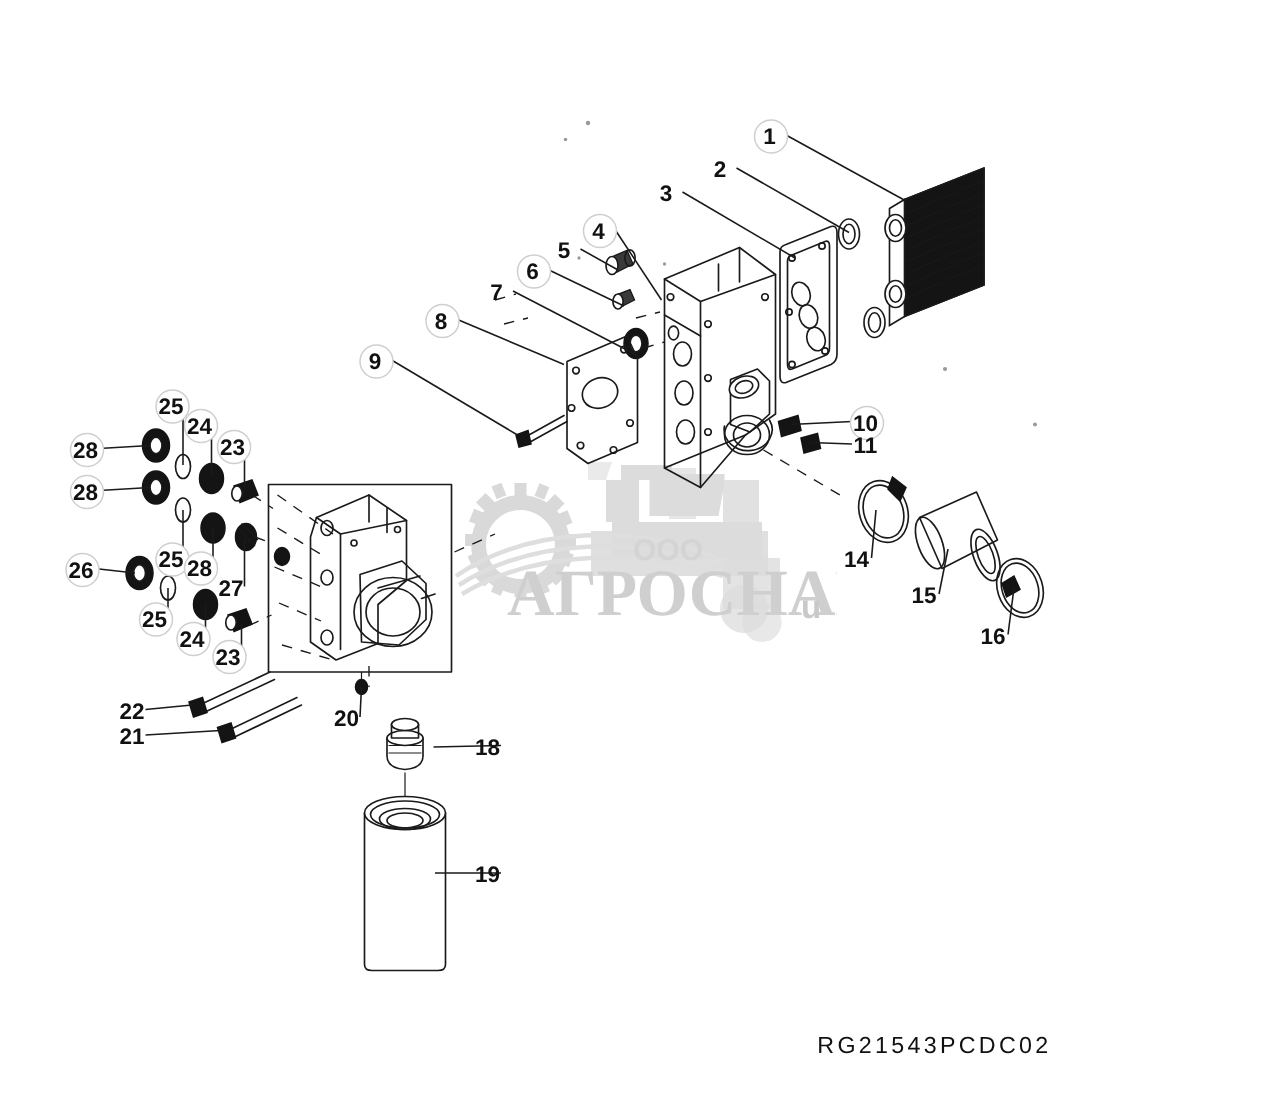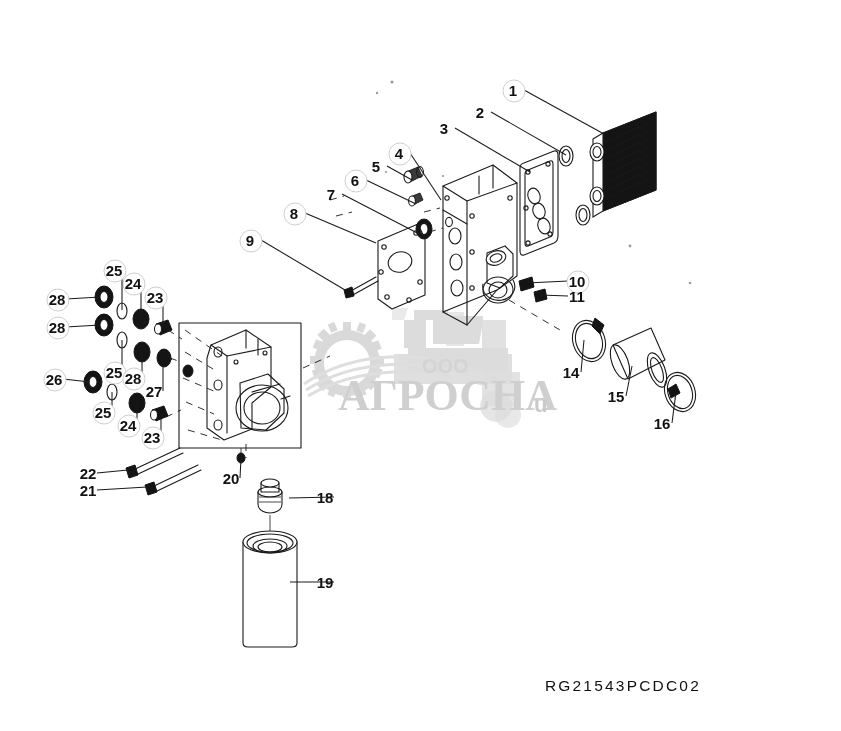--- a/index.html
+++ b/index.html
@@ -1,21 +1,21 @@
 <!DOCTYPE html>
 <html><head>
 <meta charset="utf-8">
 <style>
   html,body{margin:0;padding:0;background:#ffffff;}
   body{width:841px;height:731px;position:relative;overflow:hidden;
        font-family:"Liberation Sans",sans-serif;color:#000;}
   #stage{position:absolute;inset:0;width:841px;height:731px;}
   svg#diagram{position:absolute;left:0;top:0;width:841px;height:731px;}
   .cap{font-family:"Liberation Sans",sans-serif;font-weight:bold;font-size:15px;fill:#111;}
-  .code{position:absolute;right:140px;bottom:36px;font-family:"Liberation Sans",sans-serif;
+  .code{position:absolute;right:140px;bottom:24px;font-family:"Liberation Sans",sans-serif;
         font-size:15.5px;letter-spacing:2.2px;color:#111;}
   .wm{position:absolute;left:296px;top:306px;width:262px;height:142px;pointer-events:none;}
   .wm svg{width:100%;height:100%;}
   .wmU{position:absolute;left:534px;top:392px;font-size:22px;color:#c9c9c9;font-weight:bold;}
 </style>
 </head>
 <body>
 
 <div id="stage">
 

